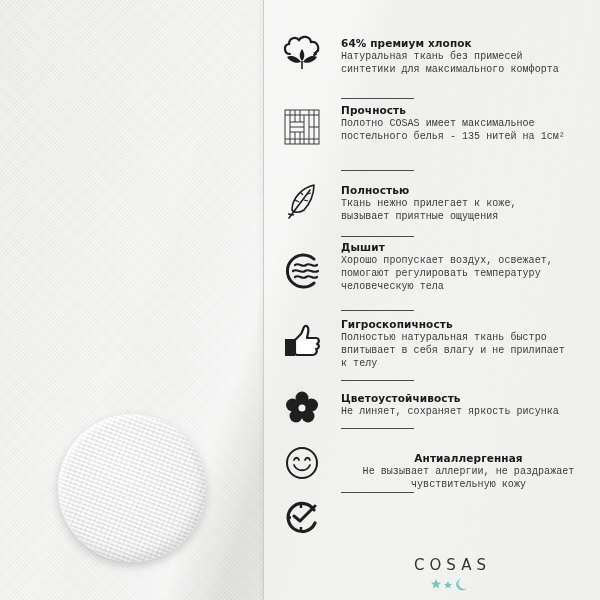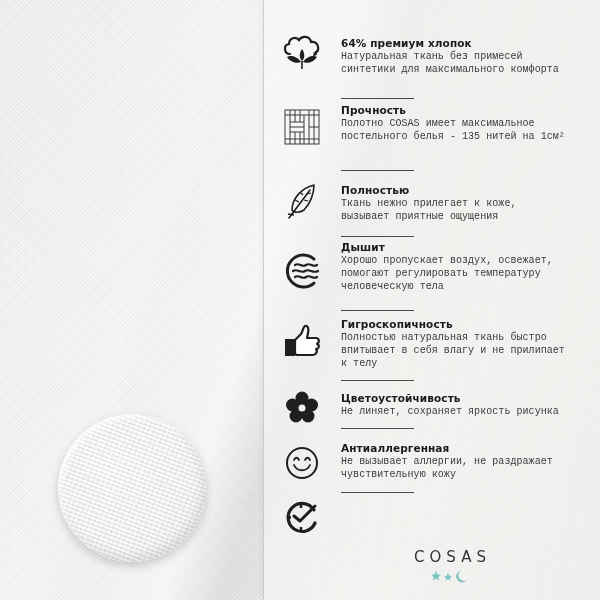--- a/index.html
+++ b/index.html
@@ -42,21 +42,21 @@
   .feature .line {
     font-family: Liberation Mono, monospace;
     font-size: 10px; color: #3a3a3a; line-height: 13px; white-space: nowrap; letter-spacing: 0.05px;
   }
   .divider { position: absolute; left: 341px; width: 73px; height: 1px; background: #4a4a4a; }
   .icon { position: absolute; left: 280px; width: 44px; height: 44px; }
   .icon svg { width: 100%; height: 100%; display: block; }
   .logo { position: absolute; left: 400px; top: 548px; width: 100px; text-align: center; }
   .logo .word {
     font-family: "DejaVu Sans", sans-serif; font-size: 15px; letter-spacing: 5px; color: #333;
-    font-weight: normal; padding-left: 5px;
+    font-weight: normal; padding-left: 5px; margin-top: 8px;
   }
   .logo .marks { margin-top: 2px; height: 14px; }
 </style>
 </head>
 <body>
 
 <div class="bg"></div>
 <div class="fold"></div>
 <div class="button-fabric"></div>
 
@@ -171,21 +171,21 @@
 <div class="divider" style="top:428px;"></div>
 
 <div class="icon" style="top:441px;">
   <svg viewBox="0 0 44 44">
     <circle cx="22" cy="22" r="15" fill="none" stroke="#1f1f1f" stroke-width="2"></circle>
     <path d="M14 19 C15 16 18 16 19 19" fill="none" stroke="#1f1f1f" stroke-width="1.8" stroke-linecap="round"></path>
     <path d="M25 19 C26 16 29 16 30 19" fill="none" stroke="#1f1f1f" stroke-width="1.8" stroke-linecap="round"></path>
     <path d="M14 24 C17 31 27 31 30 24" fill="none" stroke="#1f1f1f" stroke-width="1.8" stroke-linecap="round"></path>
   </svg>
 </div>
-<div class="feature" style="top:442px;">
+<div class="feature" style="top:452px;text-align:center;">
   <div class="title">Антиаллергенная</div>
   <div class="line">Не вызывает аллергии, не раздражает</div>
   <div class="line">чувствительную кожу</div>
 </div>
 <div class="divider" style="top:492px;"></div>
 
 <div class="icon" style="top:496px;">
   <svg viewBox="0 0 44 44">
     <path d="M34 14 A14 14 0 1 0 35 27" fill="none" stroke="#1f1f1f" stroke-width="3.2" stroke-linecap="round"></path>
     <line x1="21" y1="9" x2="21" y2="12" stroke="#1f1f1f" stroke-width="2.5"></line>

